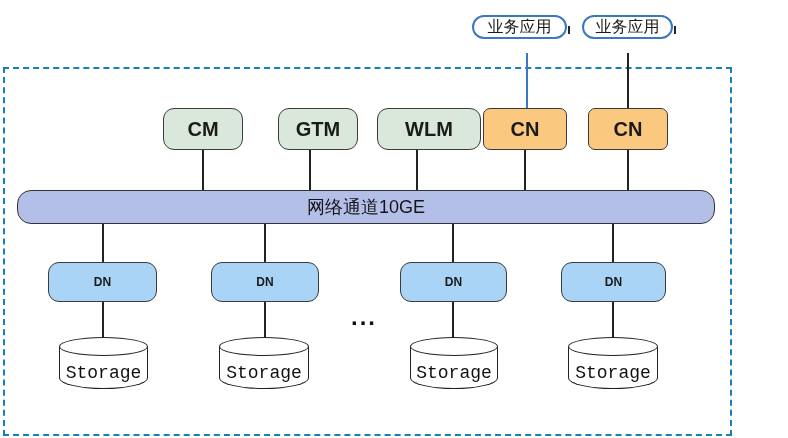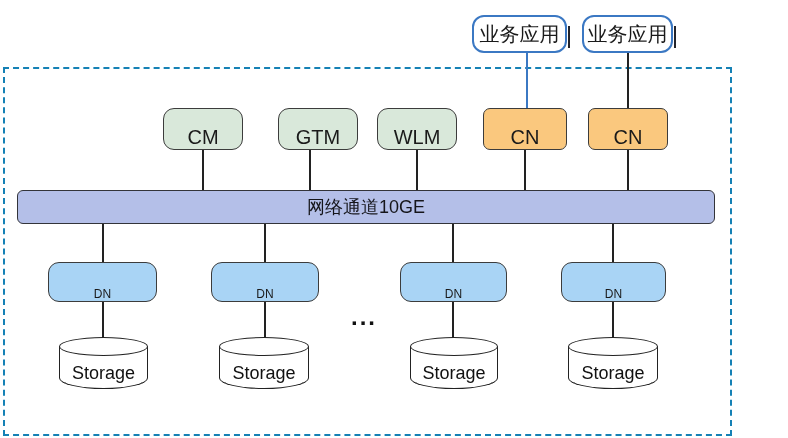--- a/index.html
+++ b/index.html
@@ -5,44 +5,44 @@
   html,body{margin:0;padding:0;background:#fff;}
   body{font-family:"Liberation Sans","DejaVu Sans",sans-serif;}
   #canvas{position:relative;width:788px;height:438px;background:#fff;overflow:hidden;}
 
   
   .dashed-box{position:absolute;left:3px;top:67px;width:725px;height:365px;
     border:2px dashed #1581b5;background:transparent;z-index:0;}
 
   
   .node{position:absolute;height:42px;border:1.6px solid #3c3c3c;border-radius:11px;
-    display:flex;align-items:flex-end;justify-content:center;
-    font-size:20px;color:#1a1a1a;background:#fff;z-index:3;box-sizing:border-box;}
+    display:flex;align-items:center;justify-content:center;
+    font-size:20px;color:#1a1a1a;background:#fff;z-index:3;box-sizing:border-box;font-weight:bold;}
   .node.green{background:#d9e8da;}
   .node.orange{background:#fac87e;border-radius:7px;}
   .node.blue{background:#a9d4f5;height:40px;font-size:12px;}
 
   
-  .app-box{position:absolute;top:15px;height:38px;border:2px solid #3b78c3;border-radius:12px;
+  .app-box{position:absolute;top:15px;height:24px;border:2px solid #3b78c3;border-radius:12px;
     background:#fff;display:flex;align-items:center;justify-content:center;
-    font-size:20px;color:#1a1a1a;z-index:3;box-sizing:border-box;}
+    font-size:16px;color:#1a1a1a;z-index:3;box-sizing:border-box;}
   .app-box .stack-edge{position:absolute;right:-5px;top:9px;bottom:3px;width:2px;background:#23242b;}
 
   
   .net-bar{position:absolute;left:17px;top:190px;width:698px;height:34px;
-    background:#b4bfe8;border:1.6px solid #33343a;border-radius:6px;
+    background:#b4bfe8;border:1.6px solid #33343a;border-radius:14px;
     display:flex;align-items:center;justify-content:center;
     font-size:18px;color:#15151a;z-index:2;box-sizing:border-box;}
 
   
   .vline{position:absolute;width:1.6px;background:#222;z-index:1;}
   .vline.blue{background:#3b78c3;}
 
   
-  .cylinder{position:absolute;height:52px;z-index:3;}
+  .cylinder{position:absolute;height:52px;z-index:3;font-family:Liberation Mono, monospace;}
   .cyl-body{position:absolute;left:0;right:0;top:9px;bottom:0;background:#fff;
     border:1.6px solid #222;border-top:none;
     border-radius:0 0 50% 50% / 0 0 11px 11px;box-sizing:border-box;}
   .cyl-top{position:absolute;left:0;right:0;top:0;height:19px;background:#fff;
     border:1.6px solid #222;border-radius:50%;box-sizing:border-box;}
   .cyl-label{position:absolute;left:0;right:0;top:20px;bottom:0;
     display:flex;align-items:center;justify-content:center;
     font-size:18px;color:#111;}
 
   .ellipsis{position:absolute;left:351px;top:303px;font-size:24px;font-weight:bold;
@@ -82,21 +82,21 @@
     <span>业务应用</span>
     <span class="stack-edge"></span>
   </div>
 
   <div class="node green" style="left:163px;top:108px;width:80px;">
     <span>CM</span>
   </div>
   <div class="node green" style="left:278px;top:108px;width:80px;">
     <span>GTM</span>
   </div>
-  <div class="node green" style="left:377px;top:108px;width:80px;">
+  <div class="node green" style="left:377px;top:108px;width:104px;">
     <span>WLM</span>
   </div>
   <div class="node orange" style="left:483px;top:108px;width:84px;">
     <span>CN</span>
   </div>
   <div class="node orange" style="left:588px;top:108px;width:80px;">
     <span>CN</span>
   </div>
 
   <div class="net-bar">

